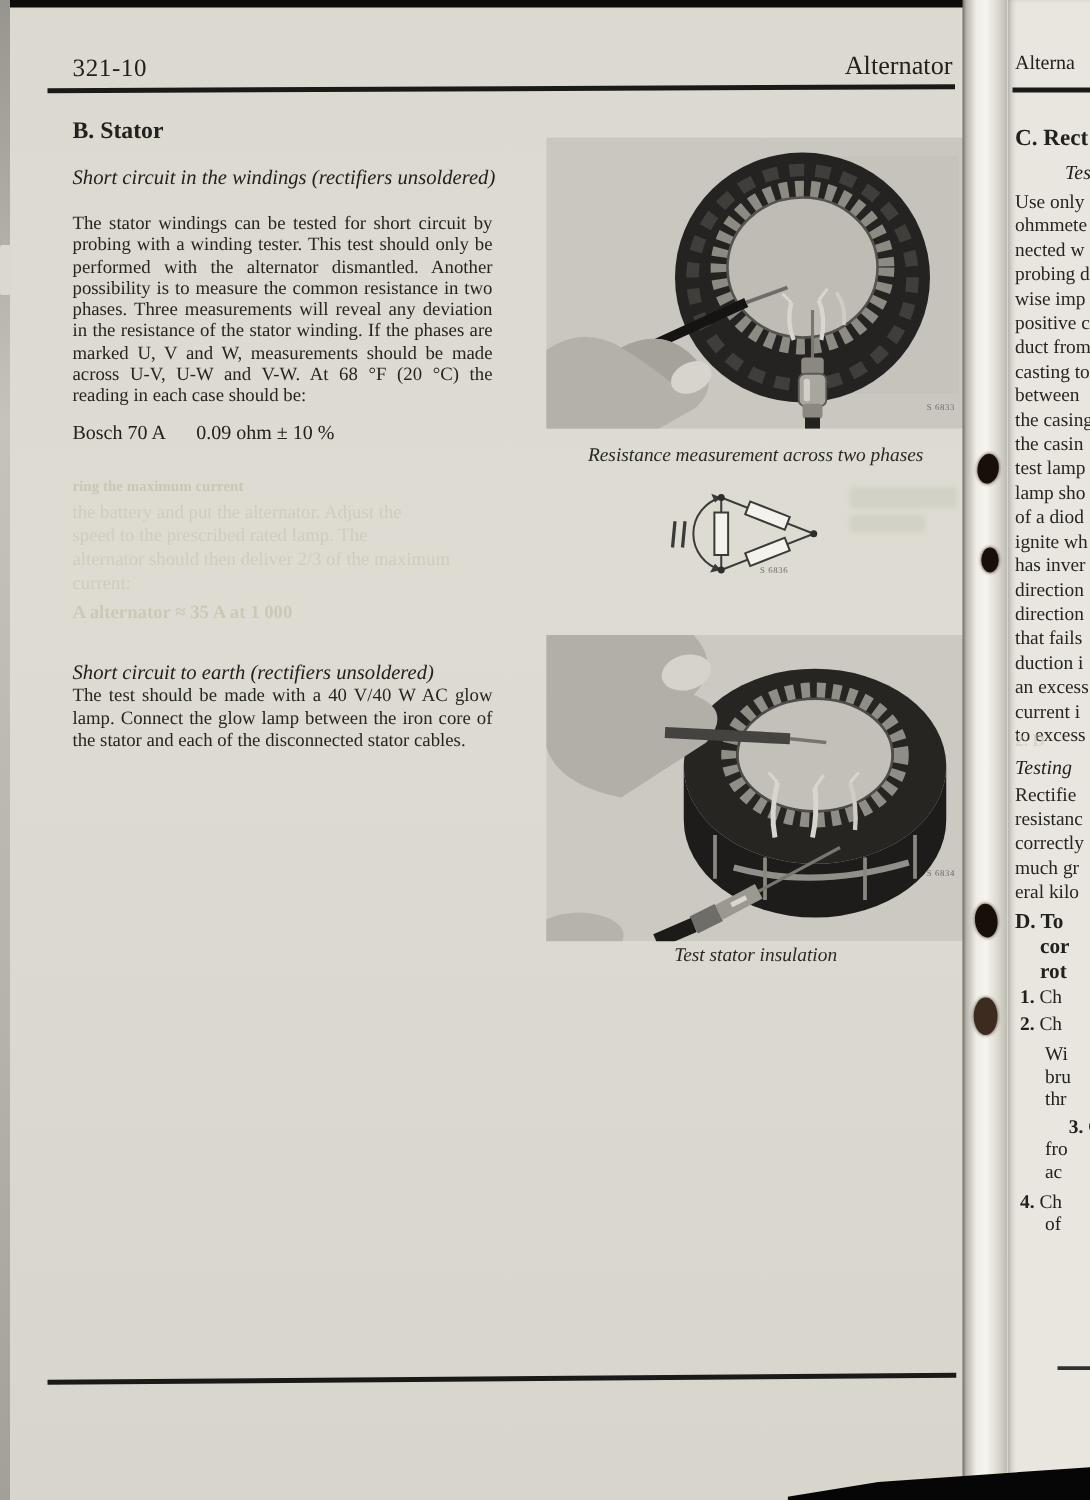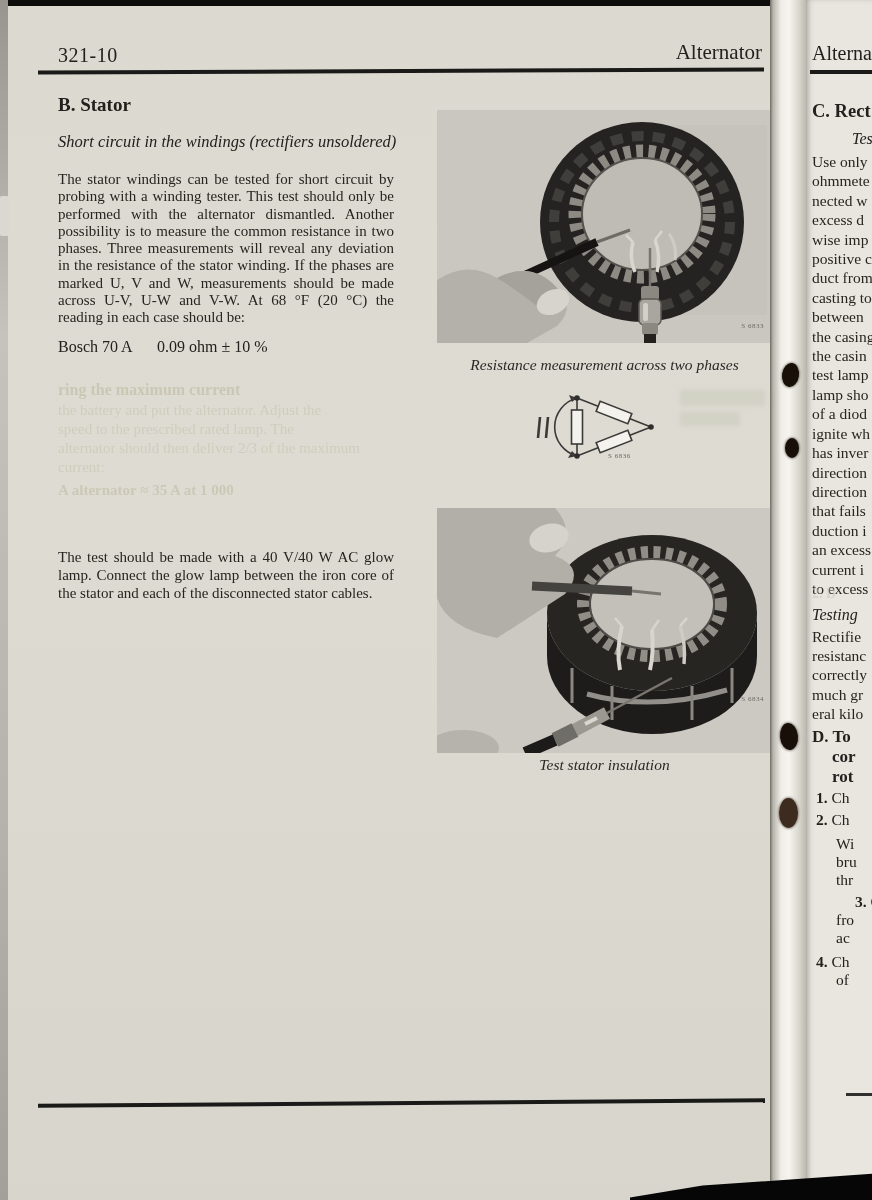--- a/index.html
+++ b/index.html
@@ -25,27 +25,27 @@
   .hdr-num{font-size:20px;letter-spacing:.5px;}
   .hdr-title{font-size:21px;}
   .h-bold{font-weight:bold;font-size:19px;}
   .h-italic{font-style:italic;font-size:16.5px;line-height:21px;width:340px;}
   .body-p{font-size:15px;line-height:17.3px;width:336px;text-align:justify;color:#26251f;}
   .spec{font-size:16px;display:flex;}
   .spec .m{width:99px;}
   .caption{font-style:italic;font-size:15.5px;text-align:center;width:335px;color:#2a2925;}
   .figlabel{font-size:7px;color:#6b6965;letter-spacing:.5px;}
   .ghost{color:#c7c3ae;opacity:.6;filter:blur(.5px);font-size:15px;line-height:19px;width:352px;}
-  .ghost .gh{font-weight:bold;font-size:16px;color:#beba9f;margin-bottom:2px;}
+  .ghost .gh{font-weight:bold;font-size:12px;color:#beba9f;margin-bottom:2px;}
   .ghost-extra{color:#bdb99e;opacity:.55;filter:blur(.5px);font-weight:bold;font-size:15px;}
   .smudge{background:rgba(168,178,148,.22);filter:blur(2px);border-radius:3px;}
   
   .rp-line-box{left:6px;right:0;line-height:19.4px;font-size:15.5px;color:#26251f;}
   .rp-line-box div{white-space:nowrap;overflow:hidden;}
-  .rp-hdr{font-size:20px;white-space:nowrap;font-family:Liberation Serif, serif;}
+  .rp-hdr{font-size:16px;white-space:nowrap;font-family:Liberation Serif, serif;}
   .rp-c{font-weight:bold;font-size:18.5px;white-space:nowrap;}
   .rp-it{font-style:italic;font-size:16px;white-space:nowrap;}
   .rp-d{font-weight:bold;font-size:17px;line-height:20px;white-space:nowrap;}
   .rp-li{font-size:15.5px;white-space:nowrap;}
   .rp-li .n{font-weight:bold;}
   .rp-ghost{color:#c9ccb8;opacity:.6;filter:blur(.6px);font-size:14px;font-weight:bold;white-space:nowrap;}
 </style>
 </head>
 <body>
 
@@ -127,20 +127,21 @@
         </g>
       <circle cx="52" cy="12" r="2.8" fill="#2e2e2c"></circle>
       <circle cx="52" cy="70" r="2.8" fill="#2e2e2c"></circle>
       <circle cx="126" cy="41" r="2.8" fill="#2e2e2c"></circle>
       <line x1="15" y1="31" x2="13" y2="52" stroke="#3a3a38" stroke-width="2.6"></line>
       <line x1="23" y1="31" x2="21" y2="52" stroke="#3a3a38" stroke-width="2.6"></line>
     </svg>
     <div class="abs figlabel" style="left:83px;top:66px;">S 6836</div>
   </div>
 
+  <div class="abs h-italic" style="left:58px;top:527px;white-space:nowrap;width:380px;">Short circuit to earth (rectifiers unsoldered)</div>
   <div class="abs body-p" style="left:58px;top:549px;line-height:17.8px;">The test should be made with a 40 V/40 W AC glow lamp. Connect the glow lamp between the iron core of the stator and each of the disconnected stator cables.</div>
 
   <div class="abs" style="left:437px;top:508px;width:335px;height:203px;">
     <svg width="335" height="245" viewBox="0 0 335 245">
       <rect width="335" height="245" fill="#ccc9c2"></rect>
       <ellipse cx="215" cy="105" rx="105" ry="78" fill="#262522"></ellipse>
       <path d="M110 105 L110 148 A105 78 0 0 0 320 148 L320 105 A105 78 0 0 1 110 105 Z" fill="#1d1c1a"></path>
       <path d="M150 186 Q215 204 290 182" stroke="#b0ada6" stroke-width="5" fill="none" opacity="0.8"></path>
       <path d="M135 160 L135 195 M175 178 L175 212 M255 178 L255 212 M295 160 L295 195" stroke="#8a8780" stroke-width="3"></path>
       <ellipse cx="215" cy="96" rx="62" ry="45" fill="#c3c0b9"></ellipse>
@@ -176,21 +177,21 @@
   <div class="abs right-page">
     <div class="abs rp-hdr" style="left:6px;top:42px;">Alterna</div>
     <div class="abs rule" style="left:4px;top:70px;width:62px;height:3.5px;"></div>
     <div class="abs rp-c" style="left:6px;top:101px;">C. Rect</div>
     <div class="abs rp-it" style="left:6px;top:130px;margin-left:40px;">Testing t</div>
 
     <div class="abs rp-line-box" style="top:152px;">
       <div>Use only</div>
       <div>ohmmete</div>
       <div>nected w</div>
-      <div>excess d</div>
+      <div>probing d</div>
       <div>wise imp</div>
       <div>positive c</div>
       <div>duct from</div>
       <div>casting to</div>
       <div>between</div>
       <div>the casing</div>
       <div>the casin</div>
       <div>test lamp</div>
       <div>lamp sho</div>
       <div>of a diod</div>

